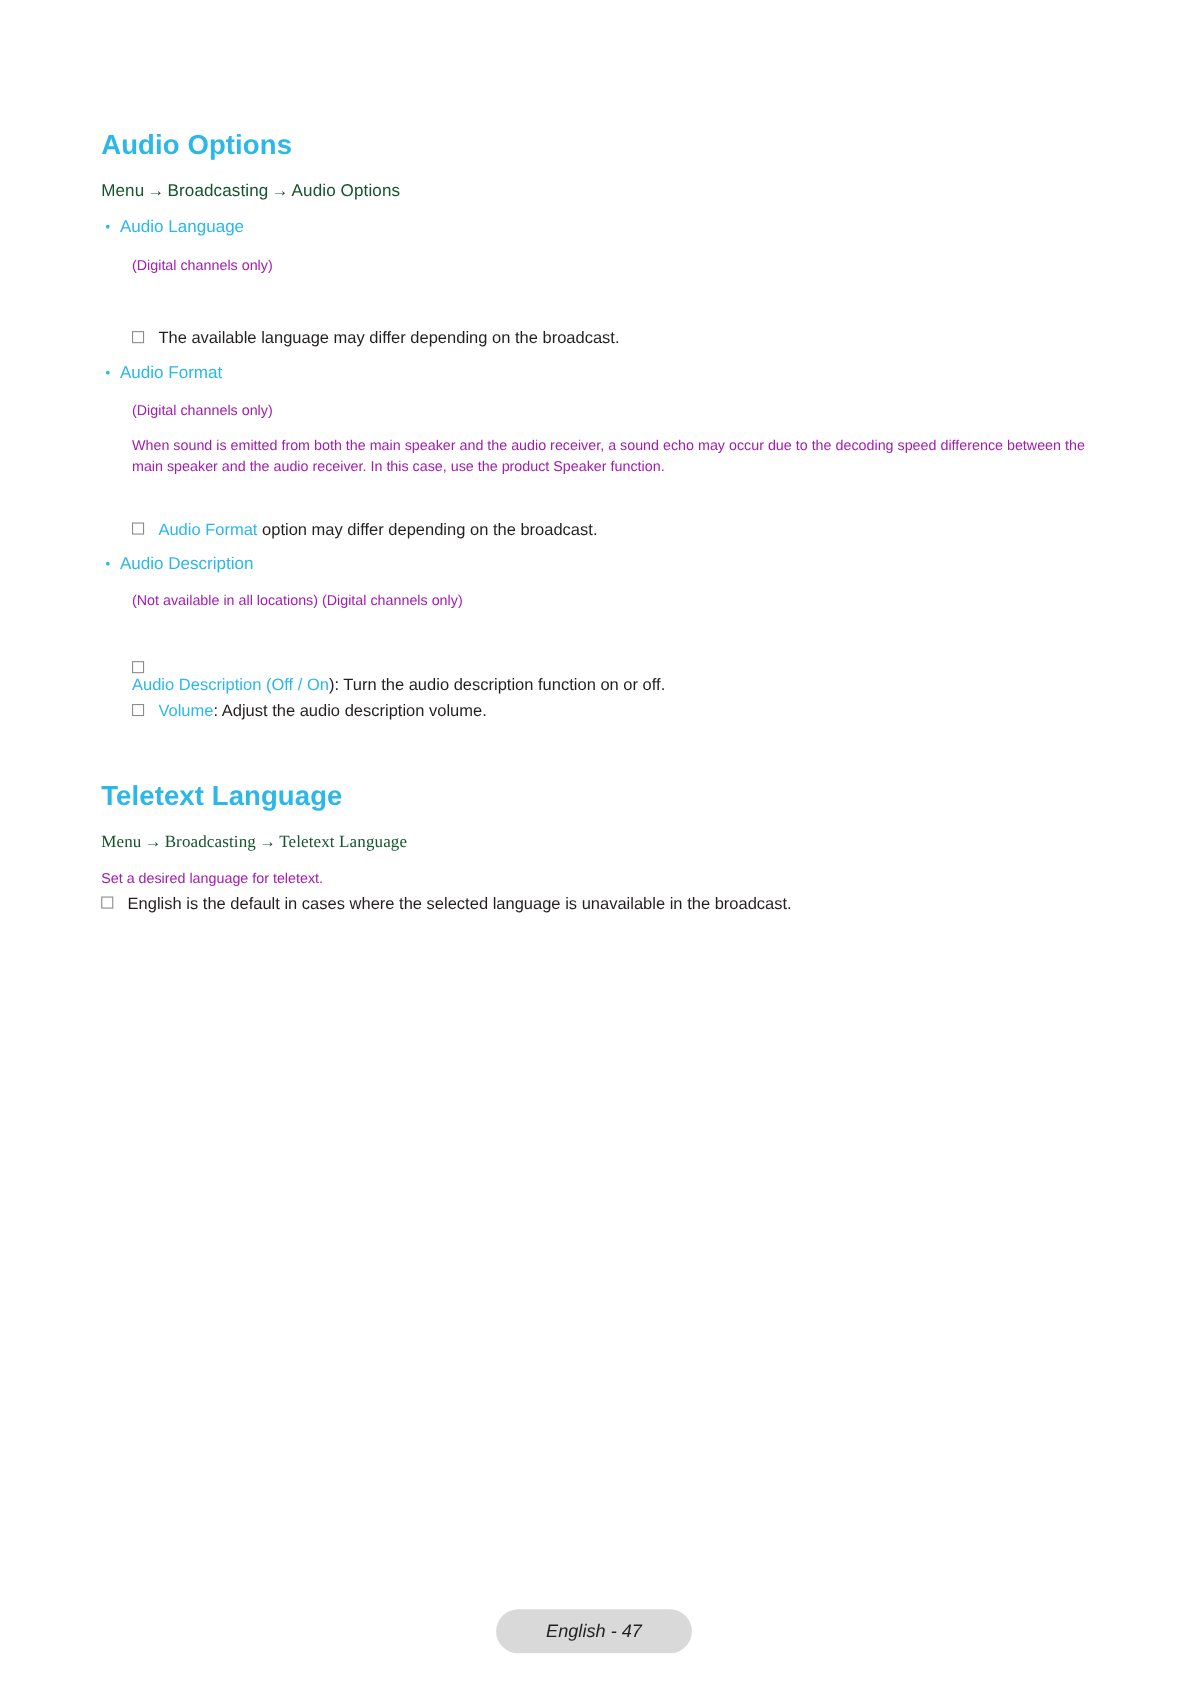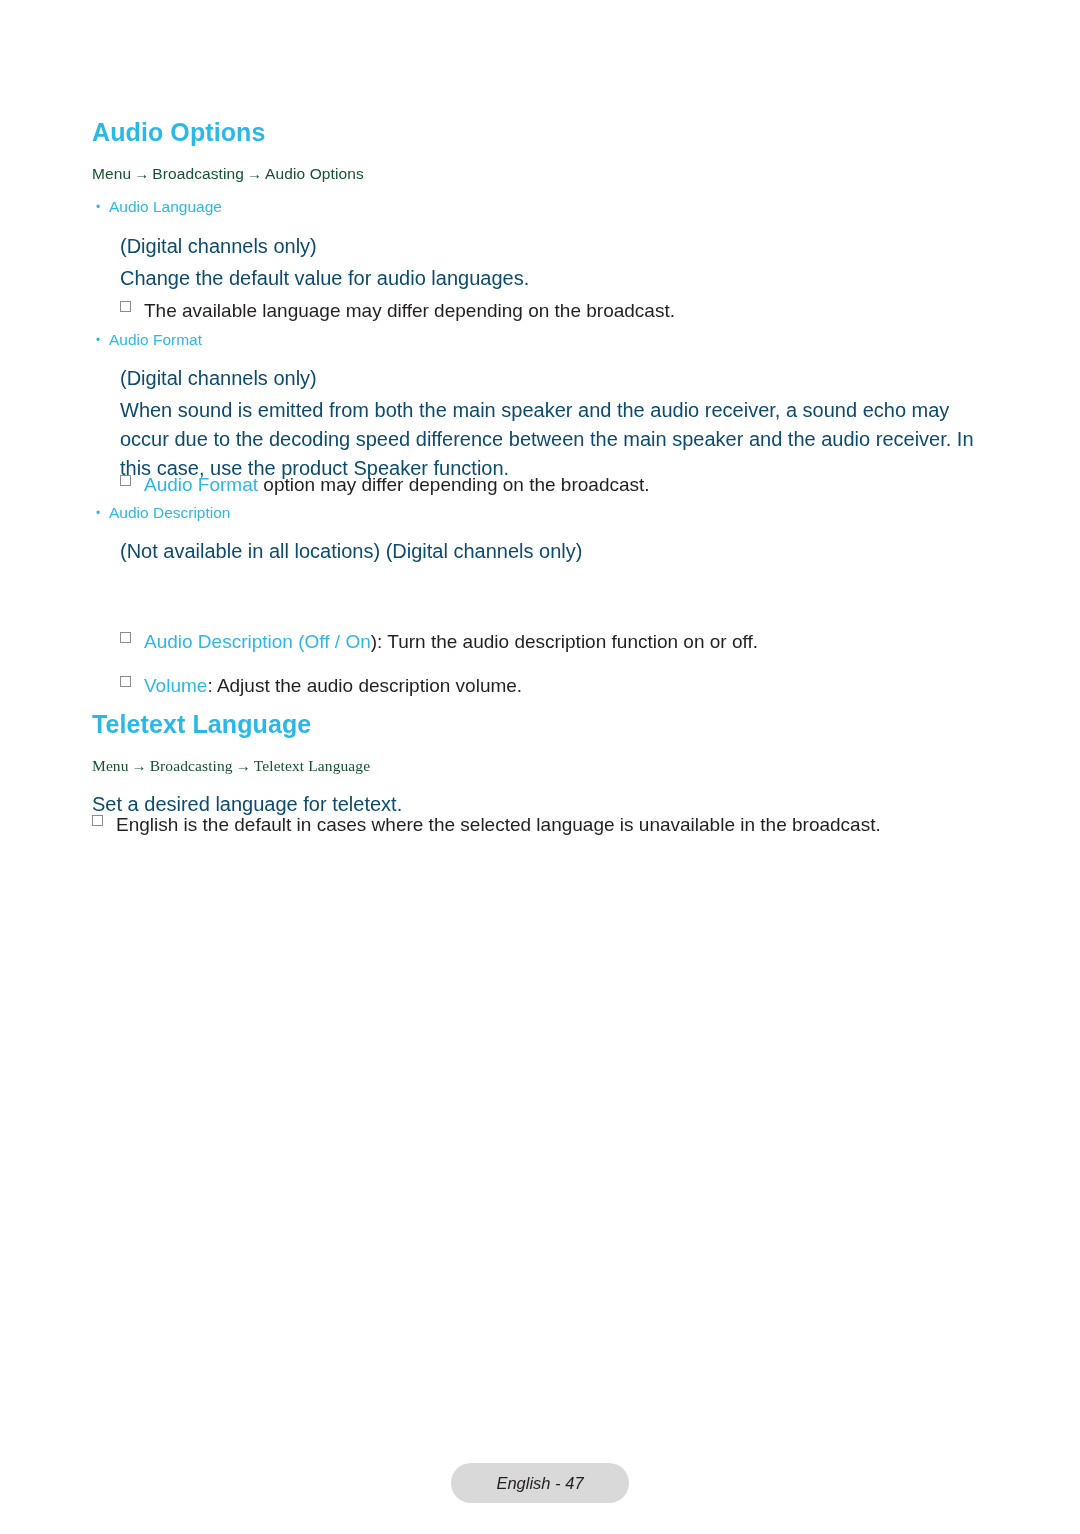--- a/index.html
+++ b/index.html
@@ -56,28 +56,28 @@
   }
   .bullet-dot {
     font-size: 12px;
     line-height: 1;
     width: 13px;
     flex: 0 0 13px;
     color: #2bb8e8;
     transform: translateY(-1px);
   }
   .body-text {
-    font-size: 20px;
-    color: #0c4a6e;
+    font-size: 13px;
+    color: #a21caf;
     line-height: 1.45;
   }
   .note-row {
     display: flex;
     align-items: flex-start;
-    font-size: 19px;
+    font-size: 15px;
     color: #231f20;
     line-height: 1.45;
   }
   .note-box {
     flex: 0 0 auto;
     width: 11px;
     height: 11px;
     border: 1px solid #8b8b8b;
     margin-right: 13px;
     margin-top: 4px;
@@ -93,22 +93,22 @@
   .t-digital-1 { left: 120px; top: 232px; }
   .t-change-default { left: 120px; top: 264px; }
   .n-available-lang { left: 120px; top: 297px; width: 830px; }
   .b-audio-format { left: 96px; top: 331px; }
   .t-digital-2 { left: 120px; top: 364px; }
   .t-echo { left: 120px; top: 396px; width: 868px; }
   .n-audio-format { left: 120px; top: 471px; width: 830px; }
   .b-audio-desc { left: 96px; top: 504px; }
   .t-not-available { left: 120px; top: 537px; }
   .t-this-function { left: 120px; top: 569px; width: 868px; }
-  .n-audio-desc { left: 120px; top: 628px; width: 830px; }
-  .n-volume { left: 120px; top: 672px; width: 830px; }
+  .n-audio-desc { left: 120px; top: 597px; width: 830px; flex-direction: column; }
+  .n-volume { left: 120px; top: 636px; width: 830px; }
 
   .bc-teletext { left: 92px; top: 757px; font-family: Liberation Serif, serif; }
   .t-set-desired { left: 92px; top: 790px; }
   .n-english-default { left: 92px; top: 795px; width: 880px; margin-top: 16px; }
 
   .footer {
     position: absolute;
     left: 50%;
     transform: translateX(-50%);
     bottom: 31px;
@@ -136,21 +136,20 @@
     <span>Menu</span><span class="arrow">→</span><span>Broadcasting</span><span class="arrow">→</span><span>Audio Options</span>
   </div>
 
   <div class="blk b-audio-language bullet-row">
     <span class="bullet-dot">•</span>
     <span>Audio Language</span>
   </div>
 
   <div class="blk t-digital-1 body-text">(Digital channels only)</div>
 
-  <div class="blk t-change-default body-text">Change the default value for audio languages.</div>
 
   <div class="blk n-available-lang note-row">
     <span class="note-box"></span>
     <span>The available language may differ depending on the broadcast.</span>
   </div>
 
   <div class="blk b-audio-format bullet-row">
     <span class="bullet-dot">•</span>
     <span>Audio Format</span>
   </div>

